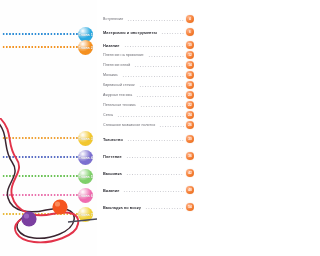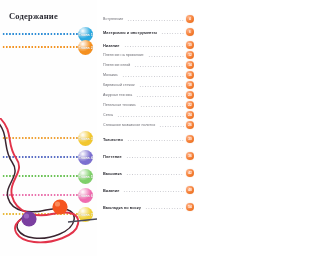--- a/index.html
+++ b/index.html
@@ -48,21 +48,20 @@
             box-shadow:0 0 1px rgba(220,110,40,.5);}
   .toc-page span{transform:scale(.9);}
 </style>
 </head>
 <body>
 
 <div id="spread">
 
   <div id="left-page">
 
-    <div id="page-title">Содержание</div>
 
     <div id="chapter-markers">
         <div class="leader-row" style="top: 29px; width: 97px;">
           <div class="leader" style="width: 76px; background-image: radial-gradient(circle, rgb(47, 142, 214) 0.8px, transparent 0.9px); background-size: 3.2px 2px;"></div>
           <div class="bead" style="left: 78px; background: radial-gradient(circle at 32% 26%, rgb(255, 255, 255) 0%, rgb(42, 169, 224) 52%, rgb(42, 169, 224) 72%, rgba(0, 0, 0, 0.22) 100%);">
             <span class="lbl">Глава 1</span>
           </div>
         </div>
         <div class="leader-row" style="top: 42px; width: 97px;">
           <div class="leader" style="width: 76px; background-image: radial-gradient(circle, rgb(242, 148, 36) 0.8px, transparent 0.9px); background-size: 3.2px 2px;"></div>

